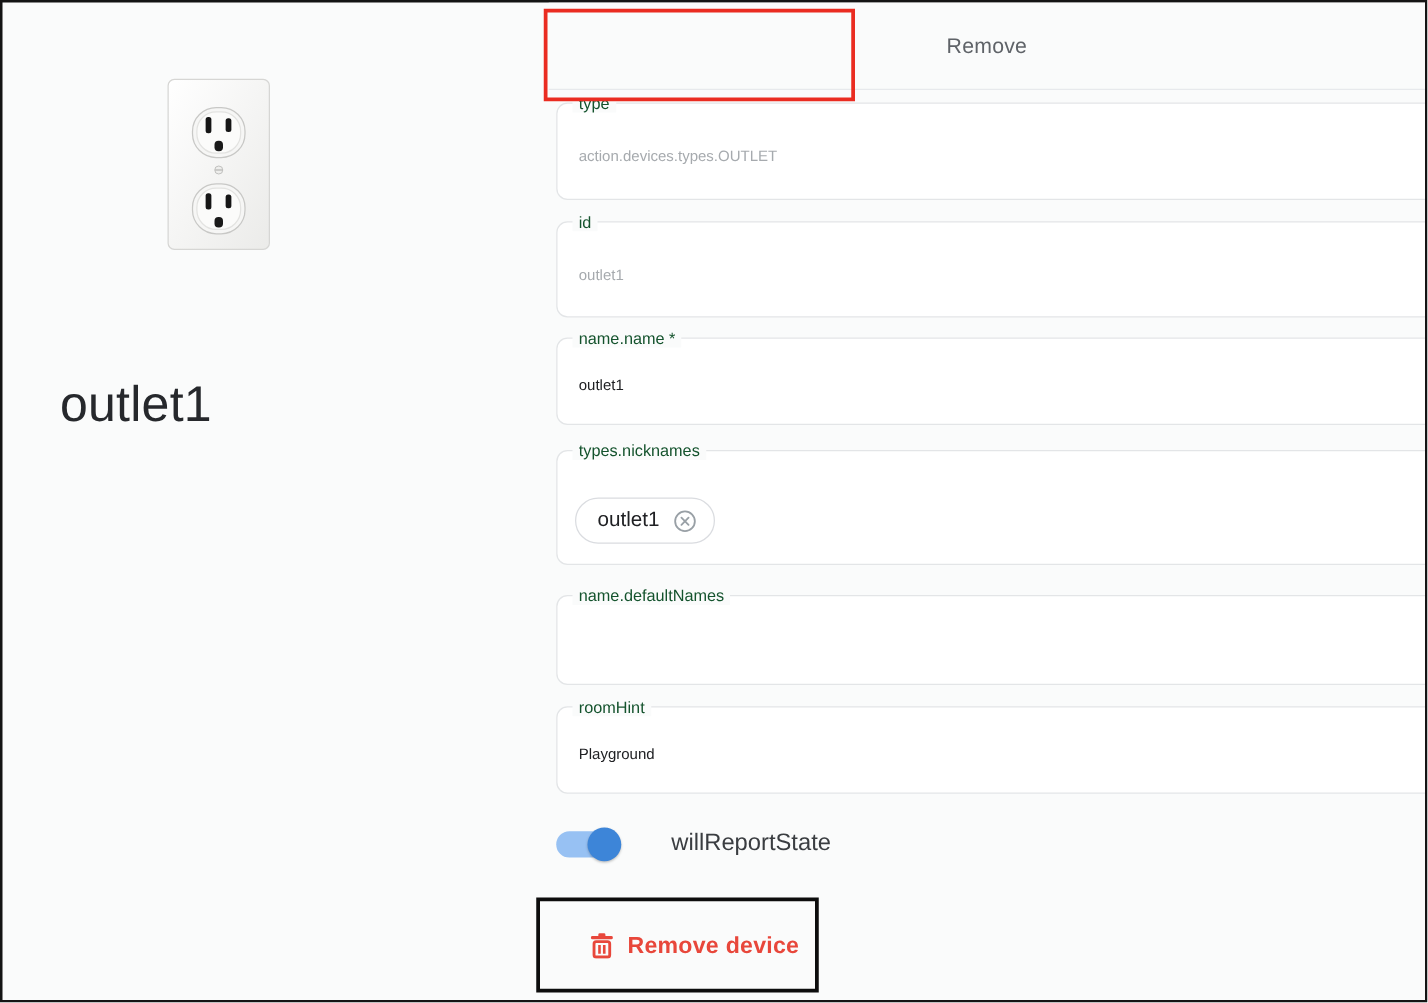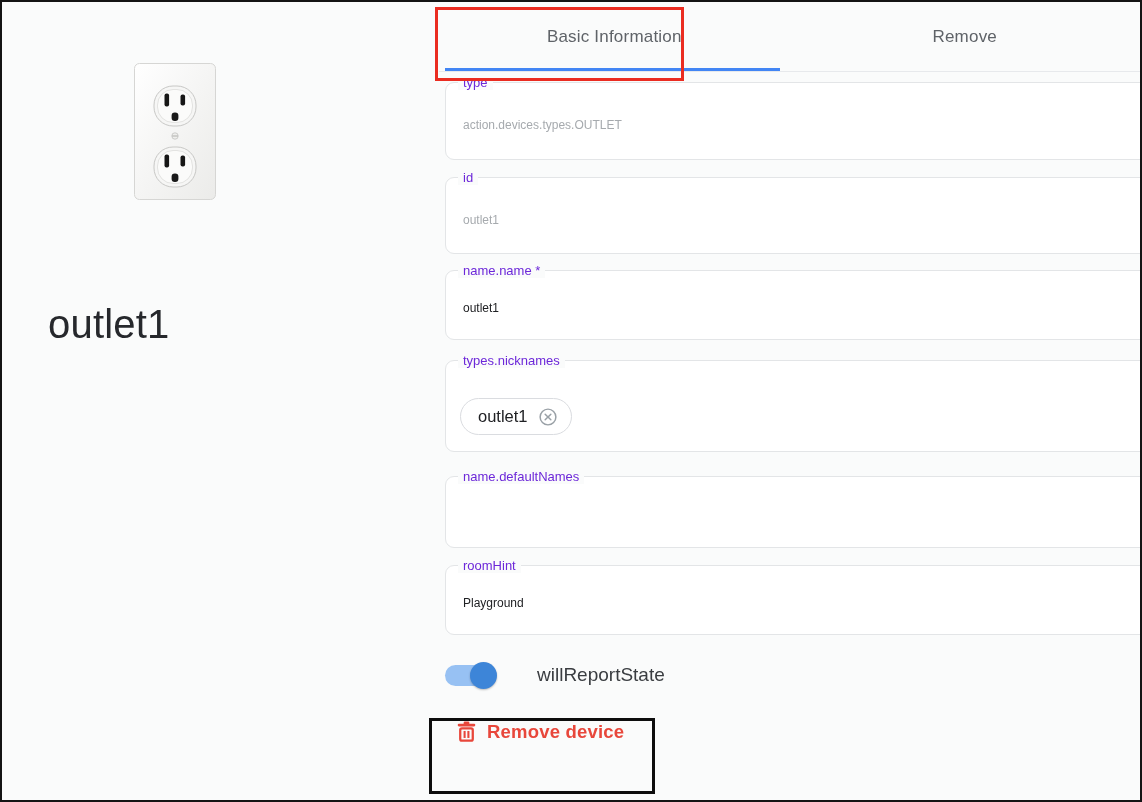--- a/index.html
+++ b/index.html
@@ -44,21 +44,21 @@
   }
 
   
   .fields { position:absolute; left:443px; top:80px; width:705px; }
   .field {
     position:relative; width:100%; background:#fff;
     border:1px solid #e3e5e7; border-radius:9px;
   }
   .field-label {
     position:absolute; top:-8px; left:12px; padding:0 5px;
-    font-size:13px; color:#6d28d9; background:#fafbfb; line-height:15px;
+    font-size:13px; color:#14532d; background:#fafbfb; line-height:15px;
     white-space:nowrap;
   }
   .field-value { position:absolute; left:17px; font-size:12px; color:#202124; white-space:nowrap; }
   .field.disabled .field-value { color:#a6aaae; }
 
   .f-type   { height:78px; margin-bottom:17px; }
   .f-id     { height:77px; margin-bottom:16px; }
   .f-name   { height:70px; margin-bottom:20px; }
   .f-nick   { height:92px; margin-bottom:24px; }
   .f-deflt  { height:72px; margin-bottom:17px; }
@@ -87,22 +87,22 @@
   }
   .toggle .thumb {
     position:absolute; right:-3px; top:-3px; width:27px; height:27px;
     border-radius:50%; background:#3d85d8;
     box-shadow:0 1px 2px rgba(0,0,0,.25);
   }
   .toggle-label { font-size:19px; color:#3a3d41;margin-left:28px; }
 
   
   .remove-btn {
-    display:flex; align-items:flex-start; gap:11px; height:100%; width:100%;
-    padding-left:25px; background:transparent; border:none; cursor:pointer;
+    display:flex; align-items:center; gap:11px; height:100%; width:100%;
+    padding-left:40px; background:transparent; border:none; cursor:pointer;
     font-family:"Liberation Sans", sans-serif;
     font-size:18.5px; font-weight:700; color:#e8473b; letter-spacing:0.2px;
   }
   .trash { width:19px; height:21px; display:block; }
 </style>
 </head>
 <body>
 
 <div class="page">
 
@@ -132,23 +132,20 @@
         <rect x="24.5" y="88.5" width="35" height="33" rx="15.5" fill="#fbfbfa" stroke="#e3e3e1" stroke-width="1"></rect>
         <rect x="31.5" y="92.5" width="4.6" height="13" rx="2" fill="#161616"></rect>
         <rect x="47.5" y="93.5" width="4.6" height="11" rx="2" fill="#161616"></rect>
         <rect x="38.6" y="111.5" width="6.8" height="8.5" rx="3.2" fill="#1a1a1a"></rect>
       </g>
     </svg>
     <div class="device-title">outlet1</div>
   </div>
 
   <div class="tabbar">
-    <div class="tab active">
-      <span>Basic Information</span>
-    </div>
     <div class="tab">
       <span>Remove</span>
     </div>
   </div>
 
   <div class="tab-annotation"></div>
 
   <div class="fields">
 
     <div class="field disabled f-type">

